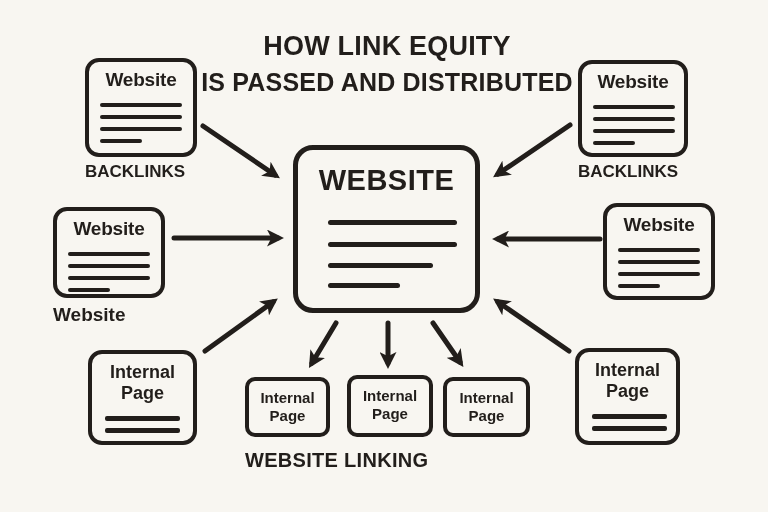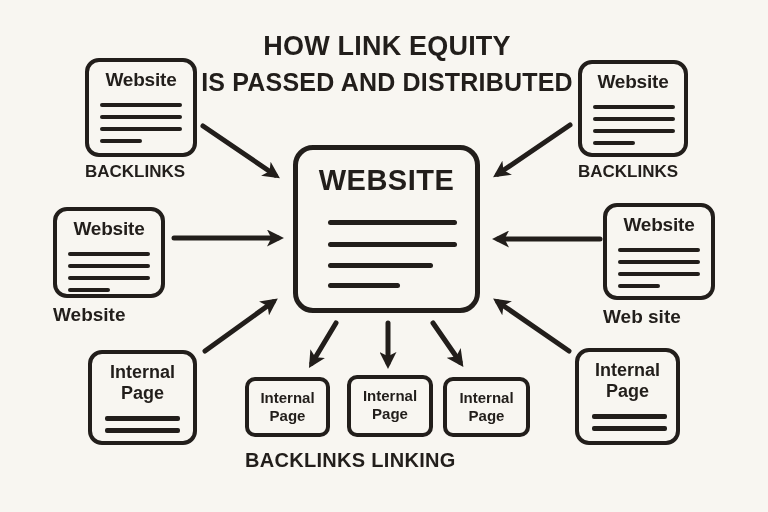--- a/index.html
+++ b/index.html
@@ -121,21 +121,20 @@
   </div>
   <div class="node-label" id="label-ml">Website</div>
 
   <div class="node" id="node-mr">
     <div class="node-title">Website</div>
     <div class="tline tl1"></div>
     <div class="tline tl2"></div>
     <div class="tline tl3"></div>
     <div class="tline tl4"></div>
   </div>
-  <div class="node-label" id="label-mr">Web site</div>
 
   <div class="node" id="node-bl">
     <div class="ip-title">Internal Page</div>
     <div class="bline bl1"></div>
     <div class="bline bl2"></div>
   </div>
 
   <div class="node" id="node-br">
     <div class="ip-title">Internal Page</div>
     <div class="bline bl1"></div>
@@ -153,15 +152,15 @@
   <div class="node ip-small" id="ip1">
     <div class="ips-title">Internal Page</div>
   </div>
   <div class="node ip-small" id="ip2">
     <div class="ips-title">Internal Page</div>
   </div>
   <div class="node ip-small" id="ip3">
     <div class="ips-title">Internal Page</div>
   </div>
 
-  <div class="node-label" id="label-internal">BACKLINKS LINKING</div>
+  <div class="node-label" id="label-internal">WEBSITE LINKING</div>
 
 </div>
 
 </body></html>

